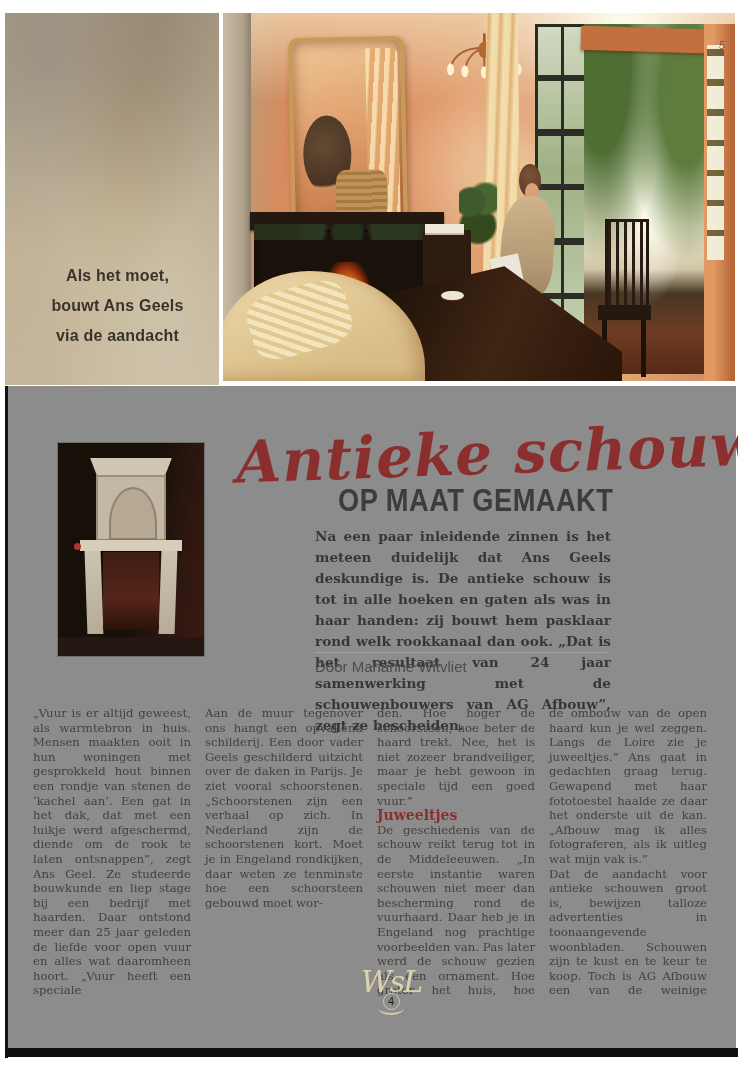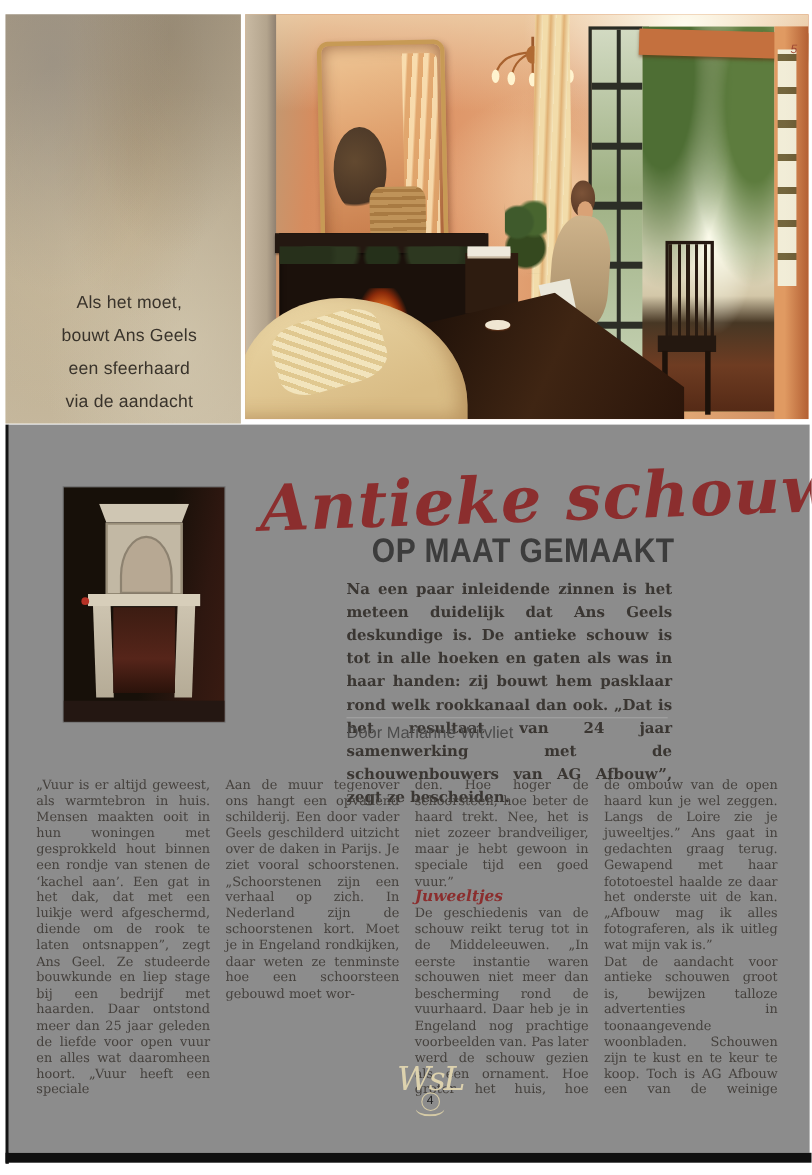--- a/index.html
+++ b/index.html
@@ -11,21 +11,21 @@
   .sidebar{left:5px;top:13px;width:214px;height:372px;
     background:
       radial-gradient(ellipse at 20% 12%, rgba(140,135,130,.45), transparent 45%),
       radial-gradient(ellipse at 70% 5%, rgba(120,110,95,.35), transparent 40%),
       radial-gradient(ellipse at 55% 30%, rgba(170,140,95,.30), transparent 45%),
       radial-gradient(ellipse at 30% 55%, rgba(205,190,160,.55), transparent 55%),
       radial-gradient(ellipse at 75% 80%, rgba(215,205,180,.6), transparent 55%),
       radial-gradient(ellipse at 15% 90%, rgba(195,180,150,.5), transparent 50%),
       linear-gradient(180deg,#a89a83 0%,#b3a58c 35%,#bdaf95 70%,#c6b9a0 100%);}
   .sidebar-quote{left:20px;top:248px;width:185px;text-align:center;
-    font-size:16px;line-height:30px;font-weight:400;color:#39332b;letter-spacing:.2px;}
+    font-size:16px;line-height:30px;font-weight:700;color:#39332b;letter-spacing:.2px;}
 
   
   .hero{left:223px;top:13px;width:512px;height:368px;overflow:hidden;background:#d98e60;}
   .wall{inset:0;background:
       radial-gradient(ellipse at 78% 3%, rgba(255,255,244,.95), transparent 26%),
       radial-gradient(ellipse at 58% 42%, rgba(252,236,200,.55), transparent 30%),
       linear-gradient(180deg, rgba(238,208,170,.85) 0%, rgba(238,208,170,0) 24%),
       linear-gradient(95deg,#b4a793 0%,#c09a74 5%,#d68c5e 13%,#dd9366 32%,#e2a274 48%,#d68a5a 64%,#e0a674 80%,#cc875c 100%);}
   .pilaster{left:0;top:0;width:5.5%;height:100%;
     background:linear-gradient(90deg,#c9baa3,#b3a48d 70%,#8f8070);}
@@ -136,42 +136,41 @@
   .intro{left:307px;top:140px;width:296px;font-family:"DejaVu Serif",serif;
     font-weight:700;font-size:13.6px;line-height:21px;color:#3a3632;text-align:justify;}
   .intro-rule{left:307px;top:266px;width:292px;height:1px;background:#a5a5a5;}
   .byline{left:307px;top:272px;font-size:15px;color:#4b4b4b;}
 
   .columns{left:25px;top:320px;width:674px;height:292px;display:grid;
     grid-template-columns:repeat(4,1fr);column-gap:14px;overflow:hidden;
     font-family:"DejaVu Serif",serif;font-size:11.7px;line-height:14.6px;
     color:#45413d;text-align:justify;hyphens:auto;}
   .columns p{margin:0;}
-  .subhead{margin:5px 0 2px 0;color:#8b2e2e;font-style:italic;font-weight:700;
+  .subhead{margin:5px 0 2px 0;color:#8b2e2e;font-weight:700;
     font-size:14px;text-align:left;}
 
   .logo{left:352px;top:581px;width:62px;text-align:center;color:#ddd2ae;
     font-family:"DejaVu Serif",serif;font-style:italic;line-height:1;}
   .logo-text{font-size:30px;letter-spacing:-2px;}
   .logo-page{margin:-4px auto 0 auto;width:15px;height:15px;border:1px solid #d5caa6;
     border-radius:50%;color:#1d1d1d;font-family:"Liberation Sans",sans-serif;
     font-style:normal;font-size:11px;line-height:15px;text-align:center;}
   .logo-curl{margin:-9px auto 0 auto;width:26px;height:12px;
     border-bottom:2px solid #d5caa6;border-radius:0 0 50% 50%;}
 </style>
 </head>
 <body>
 
 <div class="page">
 
   <div class="abs sidebar">
     <div class="abs sidebar-quote">
       <div>Als het moet,</div>
       <div>bouwt Ans Geels</div>
-      <div>een sfeerhaard</div>
       <div>via de aandacht</div>
     </div>
   </div>
 
   <div class="abs hero">
     <div class="abs wall"></div>
     <div class="abs pilaster"></div>
     <div class="abs mirror">
       <div class="abs mirror-plant"></div>
       <div class="abs mirror-curtain"></div>

